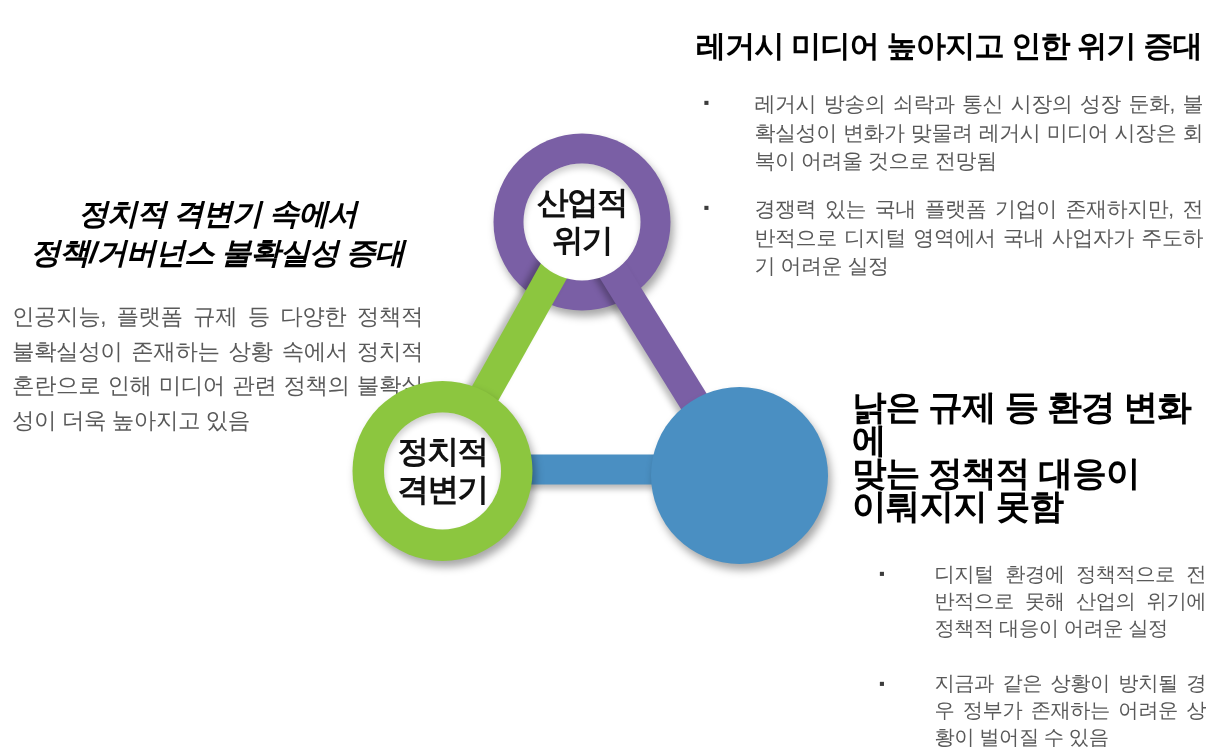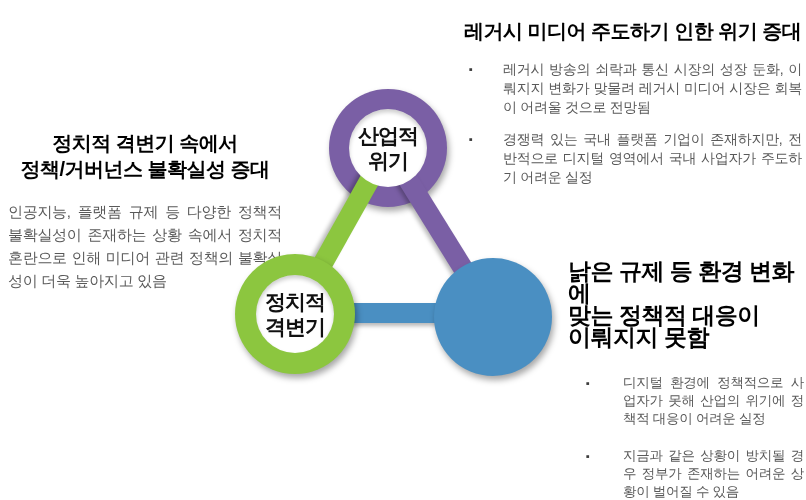--- a/index.html
+++ b/index.html
@@ -29,21 +29,21 @@
     transform:rotate(58.2deg);z-index:2;}
   .edge.green{left:246px;top:221px;width:190px;height:20px;background:#8cc63f;
     transform:rotate(119.3deg);z-index:3;}
   .edge.blue{left:295px;top:303px;width:198px;height:20px;background:#4a8fc2;z-index:5;}
   
   .section{position:absolute;}
   .sec-title{
     font-weight:700;color:#000;letter-spacing:-0.5px;white-space:pre-line;
   }
   .sec-left{left:2px;top:130px;width:286px;}
-  .sec-left .sec-title{font-size:20px;line-height:26px;text-align:center;}
+  .sec-left .sec-title{font-size:20px;line-height:26px;text-align:center;font-style:italic;}
   .sec-left .sec-body{
     margin-top:18px;padding:0 6px;font-size:15px;line-height:23px;color:#595959;
     text-align:justify;letter-spacing:-0.3px;
   }
   .sec-topright{left:464px;top:18px;width:338px;}
   .sec-topright .sec-title{font-size:20px;line-height:26px;}
   .sec-topright .bullets{margin-top:16px;}
   .sec-topright .bullet{display:flex;margin-bottom:13px;}
   .sec-topright .bullet-marker{width:34px;flex:none;padding-left:5px;font-size:11px;
     line-height:19px;color:#3c3c3c;}
@@ -80,41 +80,41 @@
 격변기</span>
   </div>
 
   <div class="section sec-left">
     <div class="sec-title">정치적 격변기 속에서
 정책/거버넌스 불확실성 증대</div>
     <div class="sec-body">인공지능, 플랫폼 규제 등 다양한 정책적 불확실성이 존재하는 상황 속에서 정치적 혼란으로 인해 미디어 관련 정책의 불확실성이 더욱 높아지고 있음</div>
   </div>
 
   <div class="section sec-topright">
-    <div class="sec-title">레거시 미디어 주도하기 인한 위기 증대</div>
+    <div class="sec-title">레거시 미디어 높아지고 인한 위기 증대</div>
     <div class="bullets">
       <div class="bullet">
         <span class="bullet-marker">▪</span>
-        <span class="bullet-text">레거시 방송의 쇠락과 통신 시장의 성장 둔화, 이뤄지지 변화가 맞물려 레거시 미디어 시장은 회복이 어려울 것으로 전망됨</span>
+        <span class="bullet-text">레거시 방송의 쇠락과 통신 시장의 성장 둔화, 불확실성이 변화가 맞물려 레거시 미디어 시장은 회복이 어려울 것으로 전망됨</span>
       </div>
       <div class="bullet">
         <span class="bullet-marker">▪</span>
         <span class="bullet-text">경쟁력 있는 국내 플랫폼 기업이 존재하지만, 전반적으로 디지털 영역에서 국내 사업자가 주도하기 어려운 실정</span>
       </div>
     </div>
   </div>
 
   <div class="section sec-bottomright">
     <div class="sec-title">낡은 규제 등 환경 변화에
 맞는 정책적 대응이
 이뤄지지 못함</div>
     <div class="bullets">
       <div class="bullet">
         <span class="bullet-marker">▪</span>
-        <span class="bullet-text">디지털 환경에 정책적으로 사업자가 못해 산업의 위기에 정책적 대응이 어려운 실정</span>
+        <span class="bullet-text">디지털 환경에 정책적으로 전반적으로 못해 산업의 위기에 정책적 대응이 어려운 실정</span>
       </div>
       <div class="bullet">
         <span class="bullet-marker">▪</span>
         <span class="bullet-text">지금과 같은 상황이 방치될 경우 정부가 존재하는 어려운 상황이 벌어질 수 있음</span>
       </div>
     </div>
   </div>
 
 </div>
 

